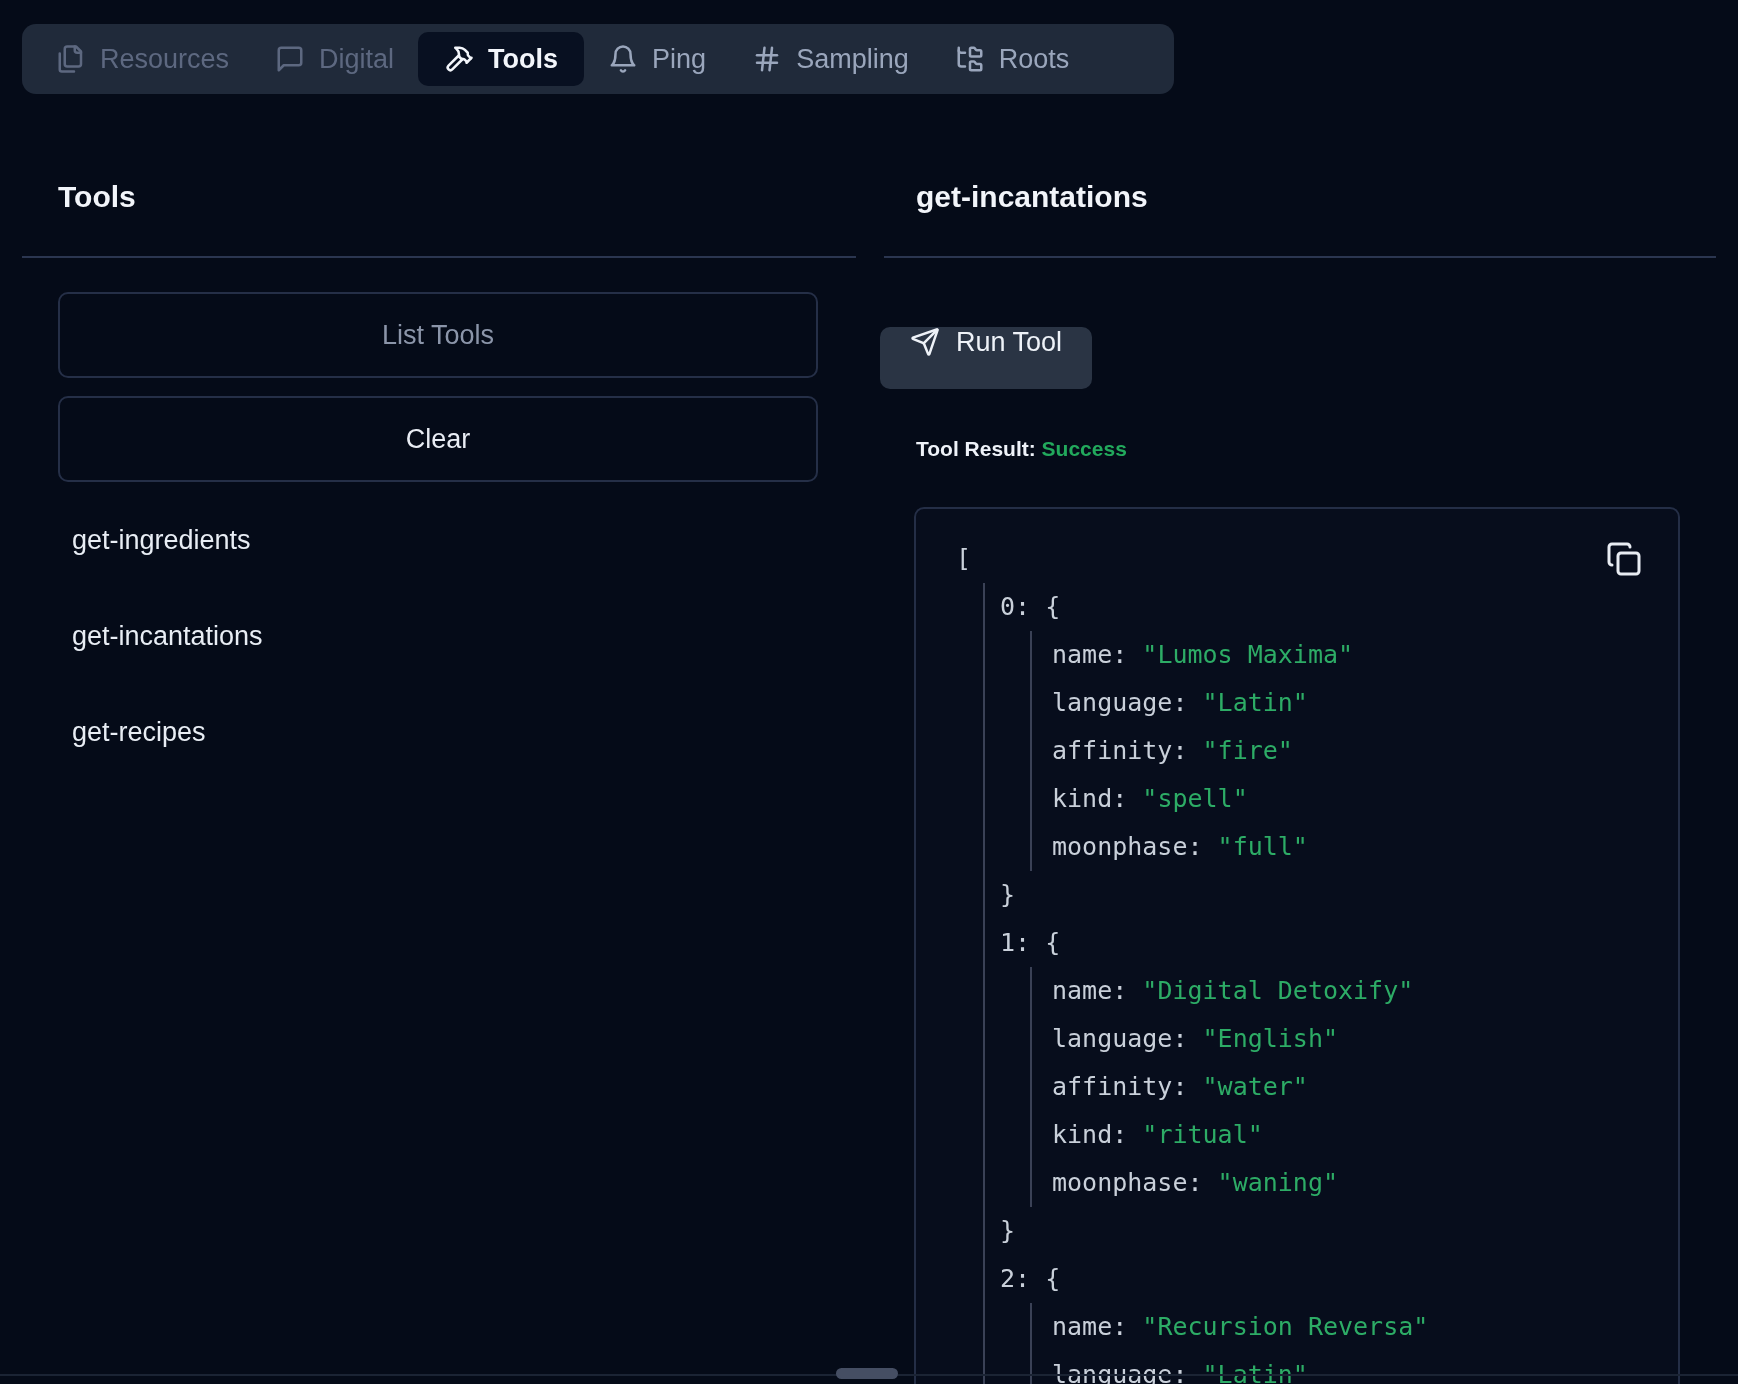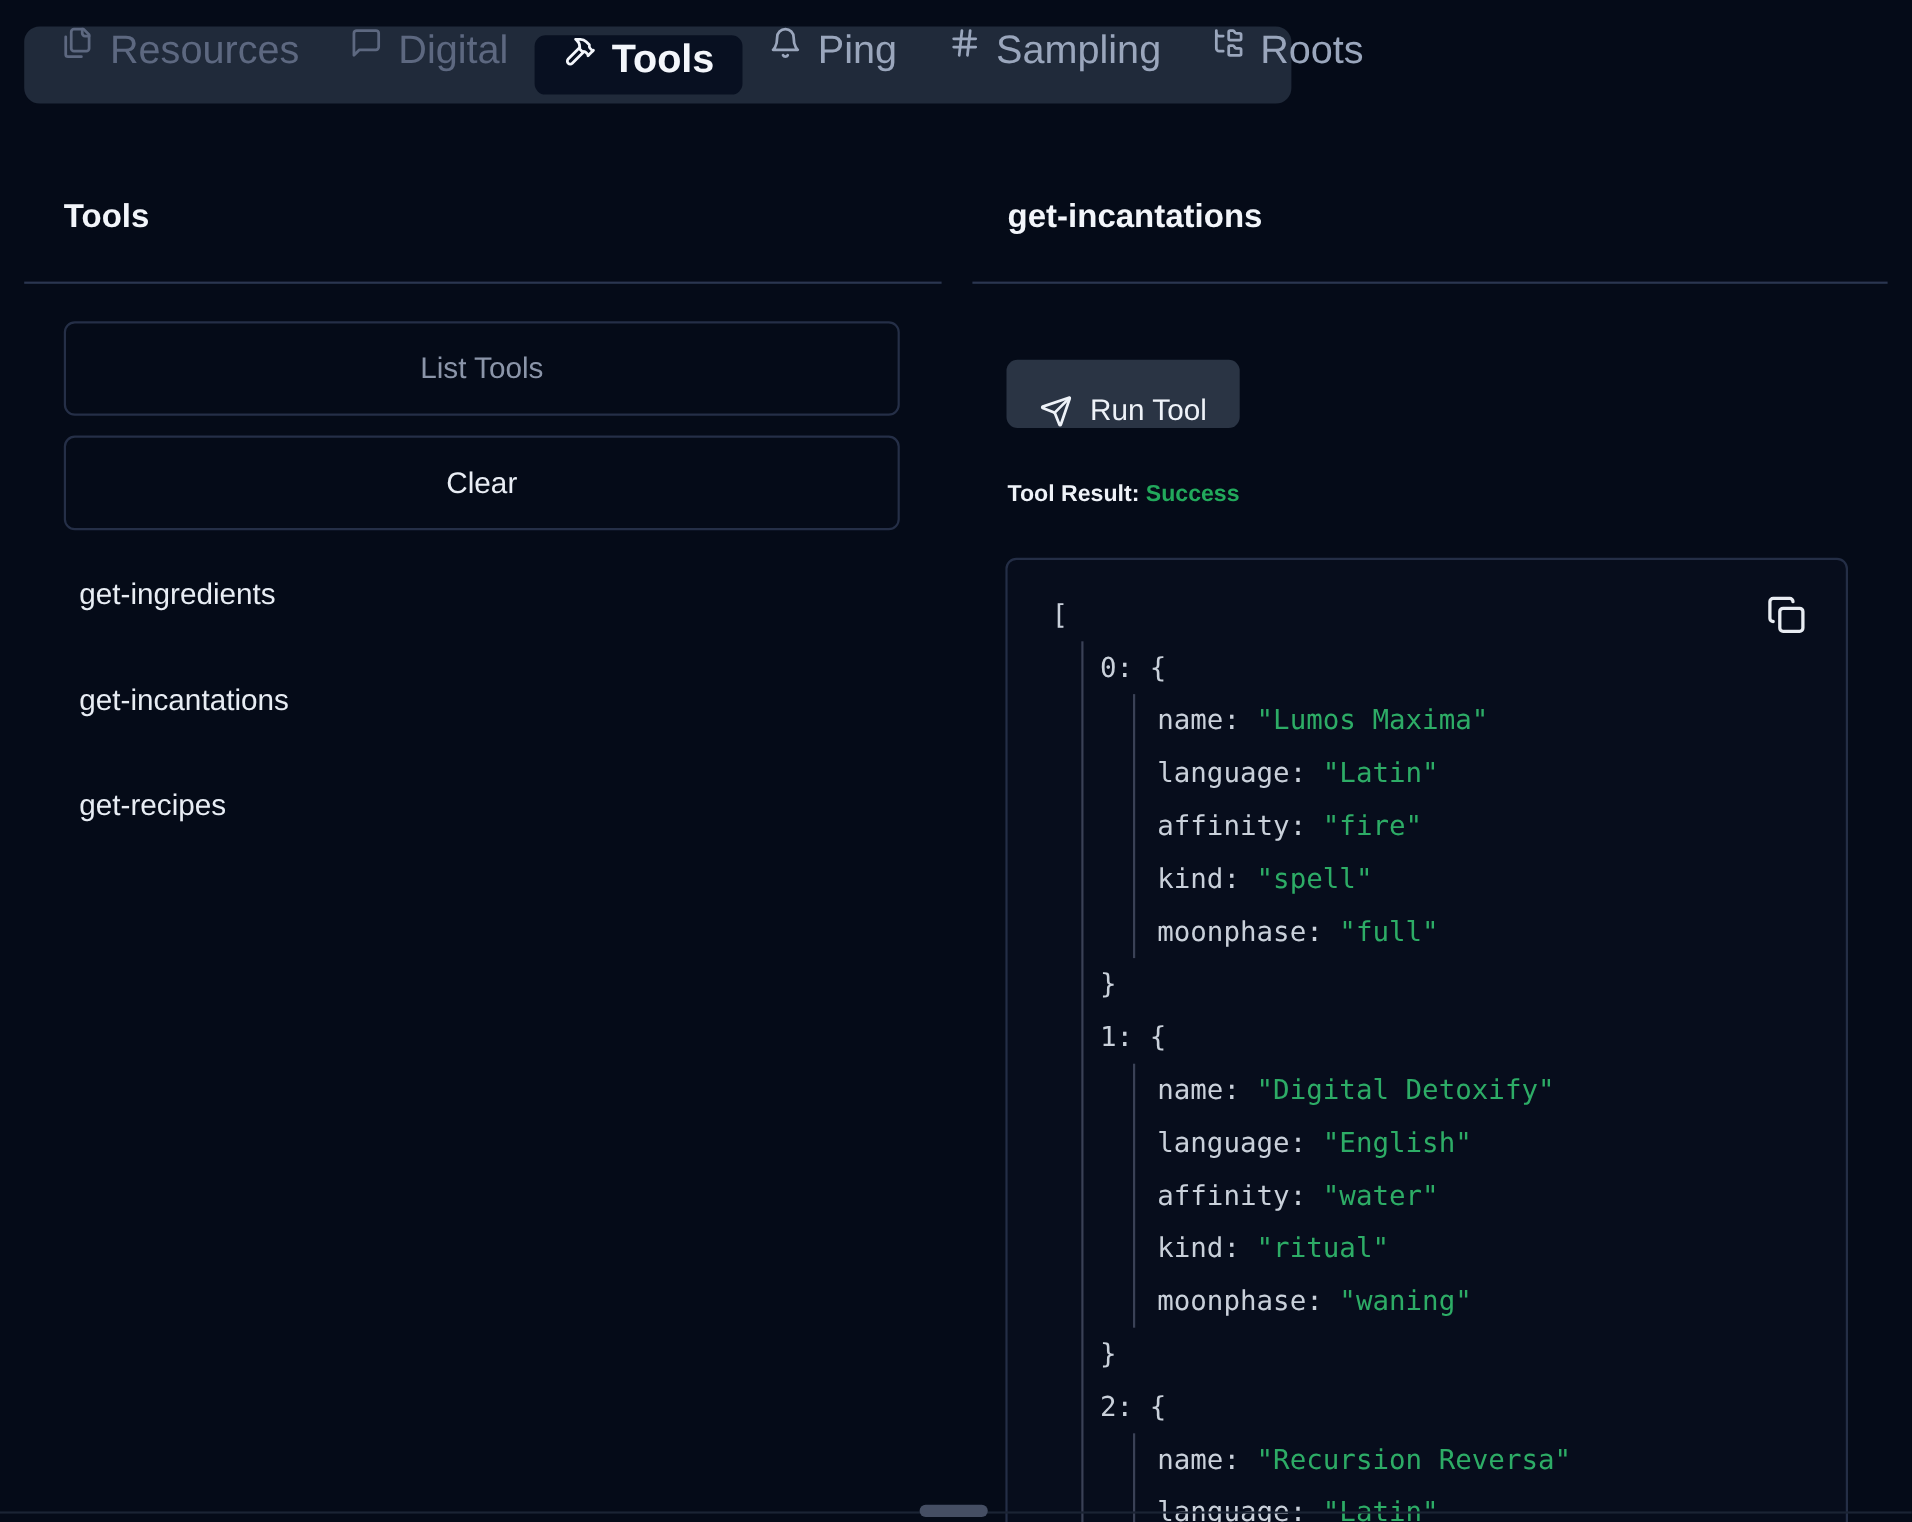--- a/index.html
+++ b/index.html
@@ -14,25 +14,25 @@
   
   .tabbar {
     position: absolute; left: 22px; top: 24px;
     width: 1152px; height: 70px;
     background: var(--tabbar-bg, #202a3a);
     border-radius: 14px;
     display: flex; align-items: center;
     padding: 0 12px; gap: 2px;
   }
   .tab {
-    display: flex; gap: 14px;
+    display: flex; align-items: center; gap: 14px;
     padding: 0 22px; height: 70px;
     background: transparent; border: none; cursor: pointer;
     font-family: "Liberation Sans", sans-serif;
-    font-size: 36px; font-weight: 500;
+    font-size: 27px; font-weight: 500;
     color: #9aa6bc;
   }
   .tab.dimmed { color: #5d6880; }
   .tab.active {
     background: var(--active-tab-bg, #081021);
     color: #f3f6fb; height: 54px; border-radius: 10px;
     padding: 0 26px; font-weight: 600;
   }
   .tab-icon { display: inline-flex; }
   .tab-icon svg { width: 30px; height: 30px; }
@@ -51,22 +51,22 @@
     font-size: 27px; cursor: pointer;
   }
   .ghost-btn.muted { color: #8b95a9; }
   .ghost-btn.bright { color: #e9edf4; }
 
   .tool-list { position: absolute; left: 72px; top: 522px; display: flex; flex-direction: column; gap: 60px; }
   .tool-item { font-size: 27px; line-height: 36px; color: #e8edf4; cursor: pointer; }
 
   
   .run-btn {
-    position: absolute; left: 915px; top: 327px; height: 62px;
-    display: inline-flex; align-items: flex-end; gap: 16px;
+    position: absolute; left: 880px; top: 327px; height: 62px;
+    display: inline-flex; align-items: flex-start; gap: 16px;
     padding: 0 30px;
     background: #2a3444; border: none; border-radius: 10px;
     color: #eef2f8; font-family: "Liberation Sans", sans-serif;
     font-size: 27px; font-weight: 500; cursor: pointer;
   }
   .run-btn svg { width: 30px; height: 30px; }
 
   .result-line { position: absolute; left: 916px; top: 437px; font-size: 21px; font-weight: 700; }
   .result-line .status { color: var(--accent-green, #22a95c); }
 

